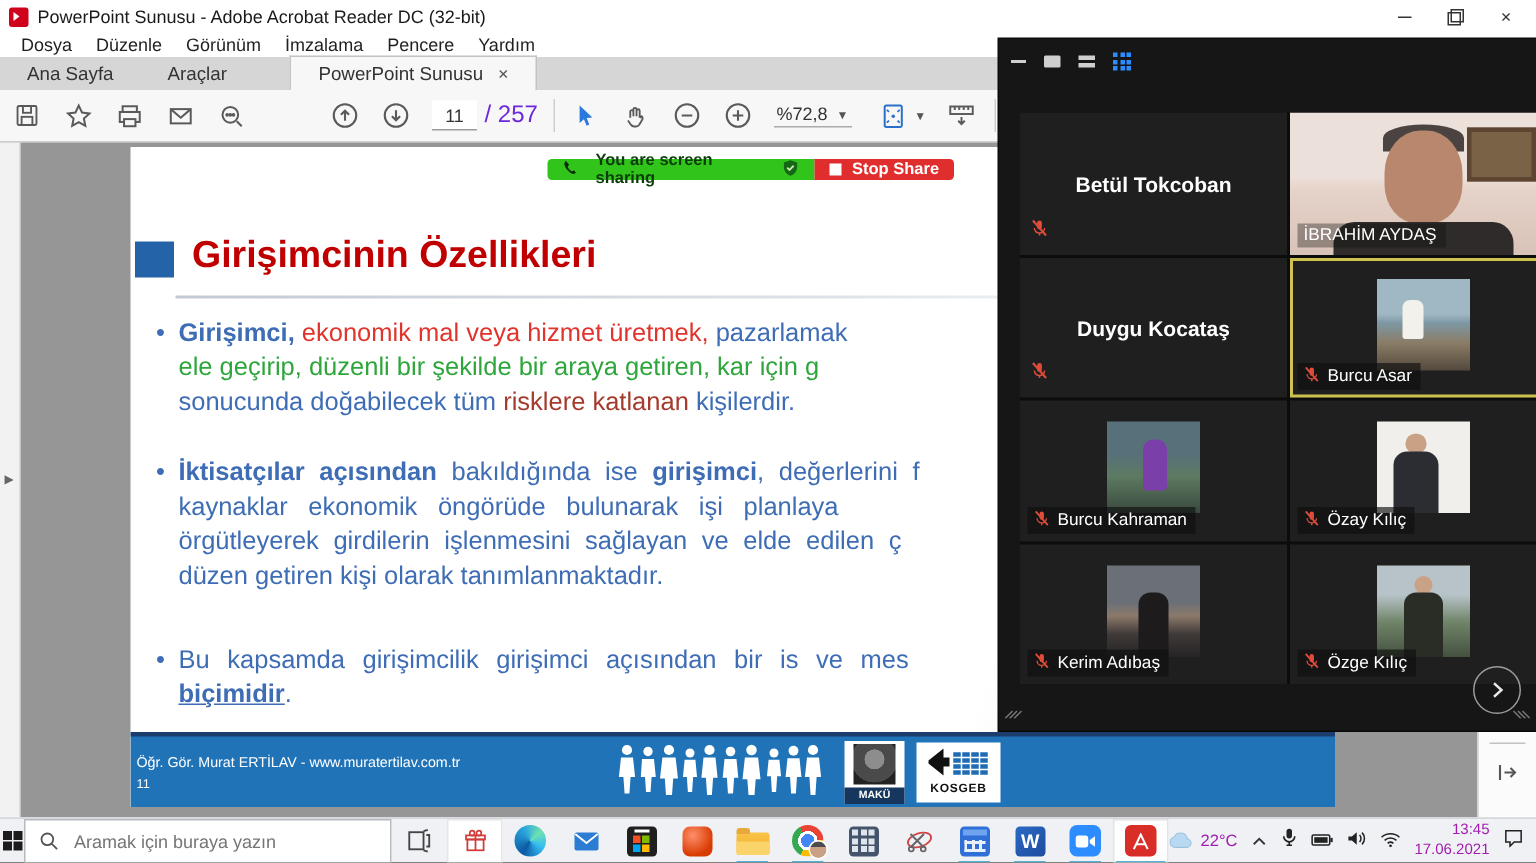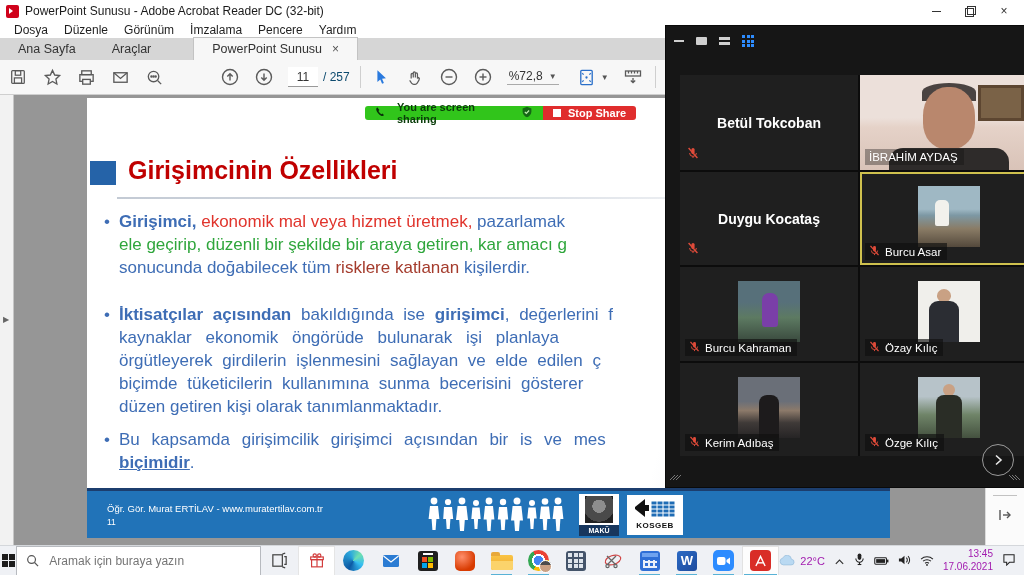--- a/index.html
+++ b/index.html
@@ -29,21 +29,21 @@
   .tab.active{background:#f7f7f7;border:1px solid #c3c3c3;border-bottom:none;gap:10px;}
   .tab .x{color:#555;font-size:12px;}
 
   
   .toolbar{position:absolute;left:0;top:60px;width:1024px;height:35px;background:#f7f7f7;border-bottom:1px solid #cfcfcf;
     display:flex;align-items:center;box-sizing:border-box;color:#555;}
   .ticon{width:20px;height:20px;display:flex;align-items:center;justify-content:center;}
   .tgap{margin-left:14px;}
   .tb-divider{width:1px;height:22px;background:#cfcfcf;margin:0 10px;}
   .pageinput{width:26px;height:17px;border:none;border-bottom:1px solid #999;background:#fff;text-align:center;font-size:12px;color:#333;font-family:"Liberation Sans",sans-serif;}
-  .pagetotal{font-size:12px;color:#0c4a6e;margin-left:5px;}
+  .pagetotal{font-size:16px;color:#6d28d9;margin-left:5px;}
   .zoomsel{font-size:12px;color:#333;border-bottom:1px solid #aaa;padding:0 2px 1px 2px;display:flex;align-items:center;gap:6px;}
   .caret{font-size:8px;color:#555;}
 
   
   .docarea{position:absolute;left:0;top:95px;width:1024px;height:450px;background:#969696;}
   .leftpane{position:absolute;left:0;top:0;width:13px;height:450px;background:#f2f2f2;border-right:1px solid #c6c6c6;}
   .lp-arrow{position:absolute;left:3px;top:220px;font-size:8px;color:#666;}
   .rightpane{position:absolute;left:985px;top:0;width:39px;height:450px;background:#fbfbfb;border-left:1px solid #dcdcdc;}
   .rp-div{position:absolute;left:7px;top:400px;width:24px;height:1px;background:#c2c2c2;}
   .rp-expand{position:absolute;left:11px;top:413px;color:#555;}
@@ -60,21 +60,21 @@
     background:linear-gradient(90deg,#c3cad4 0%,#dfe3e9 60%,rgba(223,227,233,0));}
   .spara{position:absolute;left:0;width:900px;font-size:17px;line-height:23px;color:#3e6db5;}
   .sline{white-space:nowrap;padding-left:32px;}
   .sline .bdot{position:absolute;left:17px;color:#3e6db5;}
   .c-blue{color:#3e6db5;} .c-red{color:#e0342c;} .c-dred{color:#a43b2c;} .c-green{color:#2fa63c;}
   .b{font-weight:bold;} .u{text-decoration:underline;}
   .js1{word-spacing:5px;} .js2{word-spacing:9px;} .js3{word-spacing:7px;}
 
   
   .sfooter{position:absolute;left:0;top:390px;width:803px;height:50px;background:#2173b8;border-top:3px solid #1c3e6e;
-    display:flex;align-items:center;box-sizing:border-box;padding:0 20px;color:#fff;}
+    display:flex;align-items:center;box-sizing:border-box;padding:0 4px;color:#fff;}
   .sf-author{display:flex;flex-direction:column;font-size:9.5px;gap:3px;min-width:230px;}
   .sf-page{font-size:8.5px;}
   .sf-people{margin-left:90px;}
   .sf-uni{margin-left:56px;font-size:11px;font-weight:bold;letter-spacing:.3px;white-space:nowrap;}
   .sf-maku{margin-left:14px;width:40px;height:42px;background:#fff;display:flex;flex-direction:column;align-items:center;box-sizing:border-box;padding-top:2px;}
   .sf-maku .portrait{width:28px;height:27px;background:radial-gradient(circle at 50% 38%,#8d8d8d 0 30%,#4a4a4a 31% 70%,#222 71%);}
   .sf-maku .mlabel{width:100%;height:11px;background:#17365d;color:#fff;font-size:7px;font-weight:bold;display:flex;align-items:center;justify-content:center;margin-top:2px;}
   .sf-kosgeb{margin-left:8px;width:56px;height:40px;background:#fff;display:flex;flex-direction:column;align-items:center;justify-content:center;color:#111;}
   .sf-kosgeb .klabel{font-size:8px;font-weight:bold;letter-spacing:.5px;}
 
@@ -305,29 +305,28 @@
 
     <div class="page">
       <div class="s-titlerow">
         <span class="s-bullet-sq"></span>
         <span class="s-title">Girişimcinin Özellikleri</span>
       </div>
       <div class="s-titleline"></div>
 
       <div class="spara" style="top:112px;">
         <div class="sline"><span class="bdot">•</span><span class="c-blue b">Girişimci,</span><span class="c-red"> ekonomik mal veya hizmet üretmek,</span><span class="c-blue"> pazarlamak</span></div>
-        <div class="sline"><span class="c-green">ele geçirip, düzenli bir şekilde bir araya getiren,</span><span class="c-green"> kar amacı g</span></div>
+        <div class="sline"><span class="c-green">ele geçirip, düzenli bir şekilde bir araya getiren,</span><span class="c-green"> kar için g</span></div>
         <div class="sline"><span class="c-blue">sonucunda doğabilecek tüm </span><span class="c-dred">risklere katlanan </span><span class="c-blue">kişilerdir.</span></div>
       </div>
 
       <div class="spara" style="top:205px;">
         <div class="sline js1"><span class="bdot">•</span><span class="c-blue b">İktisatçılar açısından</span><span class="c-blue"> bakıldığında ise </span><span class="c-blue b">girişimci</span><span class="c-blue">, değerlerini f</span></div>
         <div class="sline js2 c-blue">kaynaklar ekonomik öngörüde bulunarak işi planlaya</div>
         <div class="sline js1 c-blue">örgütleyerek girdilerin işlenmesini sağlayan ve elde edilen ç</div>
-        <div class="sline js1 c-blue">biçimde tüketicilerin kullanımına sunma becerisini gösterer</div>
         <div class="sline c-blue">düzen getiren kişi olarak tanımlanmaktadır.</div>
       </div>
 
       <div class="spara" style="top:330px;">
         <div class="sline js3"><span class="bdot">•</span><span class="c-blue">Bu kapsamda girişimcilik girişimci açısından bir is ve mes</span></div>
         <div class="sline"><span class="c-blue b u">biçimidir</span><span class="c-blue">.</span></div>
       </div>
 
       <div class="sfooter">
         <span class="sf-author">

